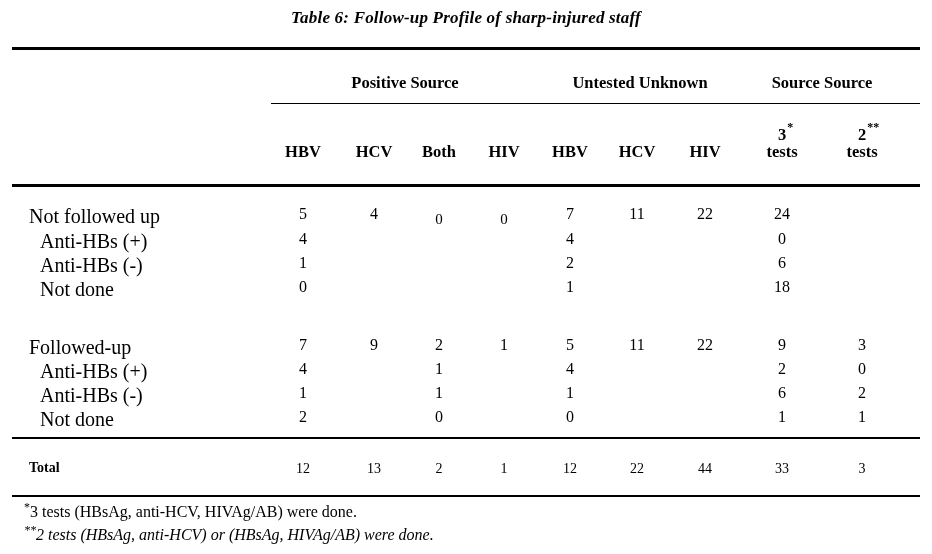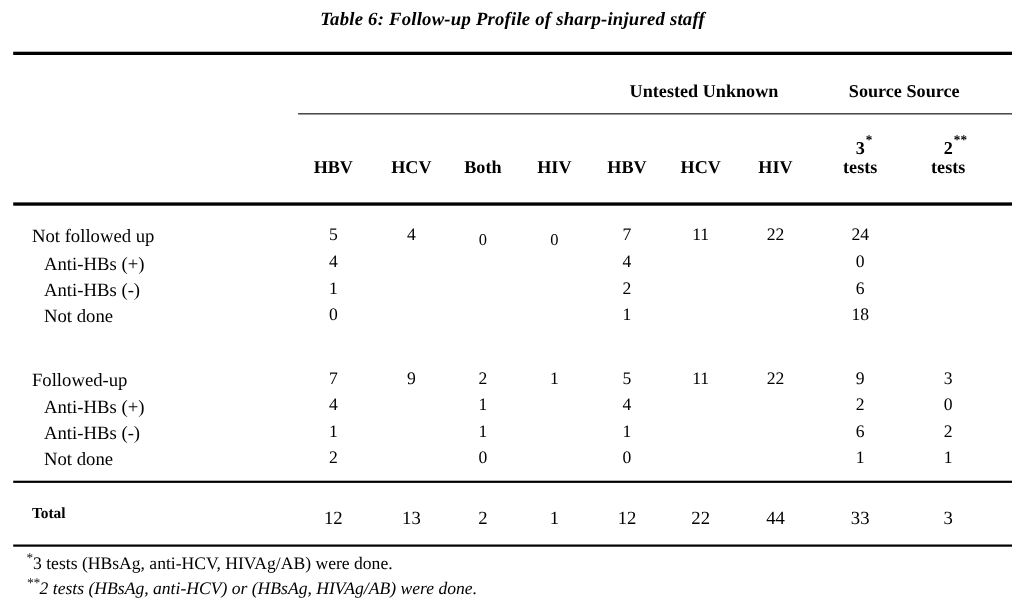--- a/index.html
+++ b/index.html
@@ -87,38 +87,38 @@
     position: absolute;
     top: -5px;
     font-size: 12px;
     margin-left: 1px;
   }
 
   
   .row-label {
     position: absolute;
     left: 29px;
-    font-size: 17px;
+    font-size: 20px;
     white-space: nowrap;
   }
   .row-label.indent { left: 40px; }
   .row-label.total {
     font-weight: bold;
     font-size: 14px;
   }
 
   .cell {
     position: absolute;
     font-size: 16px;
     text-align: center;
     transform: translateX(-50%);
     white-space: nowrap;
   }
   .cell.shift-down { margin-top: 6px; font-size: 15px; }
-  .cell.total-cell { font-size: 17px; }
+  .cell.total-cell { font-size: 14px; }
 
   
   .footnote {
     position: absolute;
     left: 24px;
     font-size: 16px;
     white-space: nowrap;
   }
   .footnote .fn-mark {
     font-size: 12px;
@@ -135,20 +135,21 @@
 
   <div class="table-title">Table 6:  Follow-up Profile of sharp-injured staff</div>
 
   <div class="rule rule-top"></div>
   <div class="rule rule-group"></div>
   <div class="rule rule-head"></div>
   <div class="rule rule-total"></div>
   <div class="rule rule-bottom"></div>
 
 
+  <div class="group-head g-positive">Positive Source</div>
   <div class="group-head g-untested">Untested Unknown</div>
   <div class="group-head g-unknown">Source Source</div>
 
   <div id="col-heads">
       <div class="col-head" style="left: 303px;">HBV</div>
       <div class="col-head" style="left: 374px;">HCV</div>
       <div class="col-head" style="left: 439px;">Both</div>
       <div class="col-head" style="left: 504px;">HIV</div>
       <div class="col-head" style="left: 570px;">HBV</div>
       <div class="col-head" style="left: 637px;">HCV</div>

